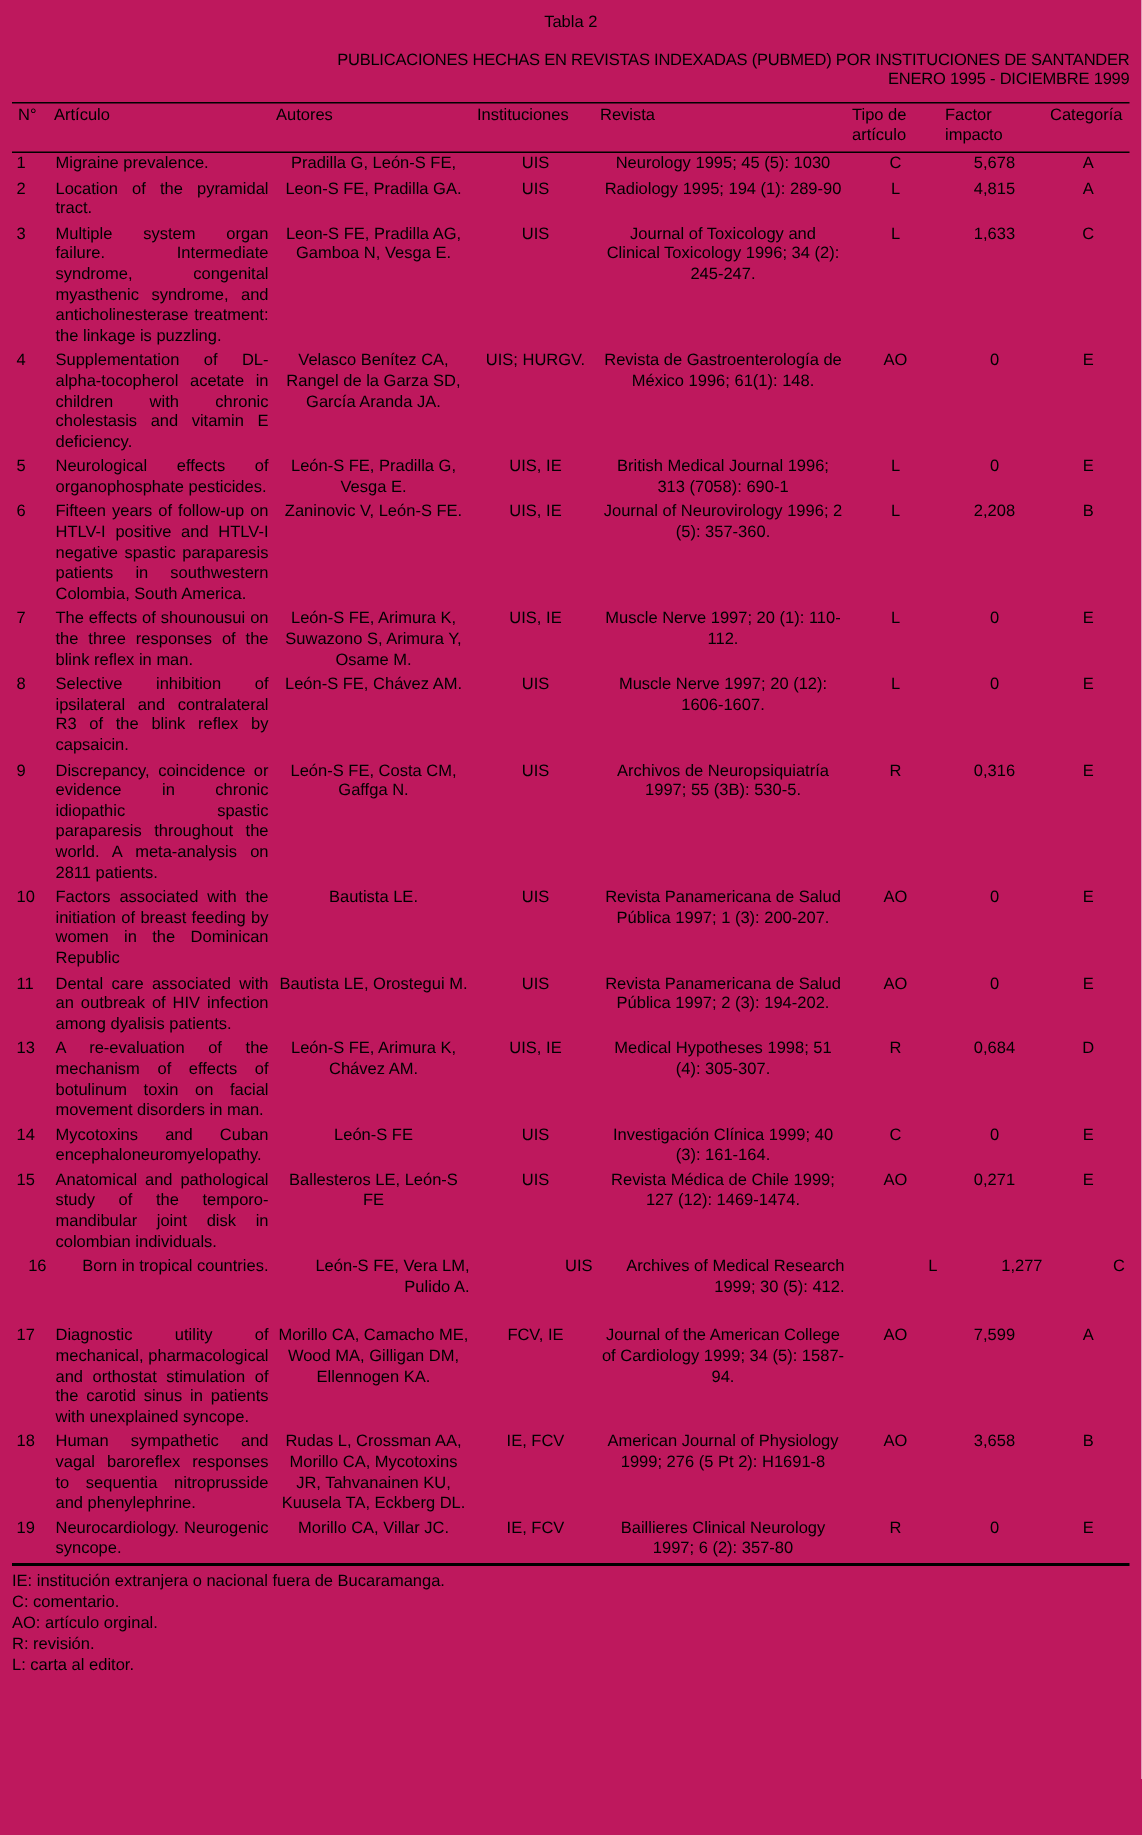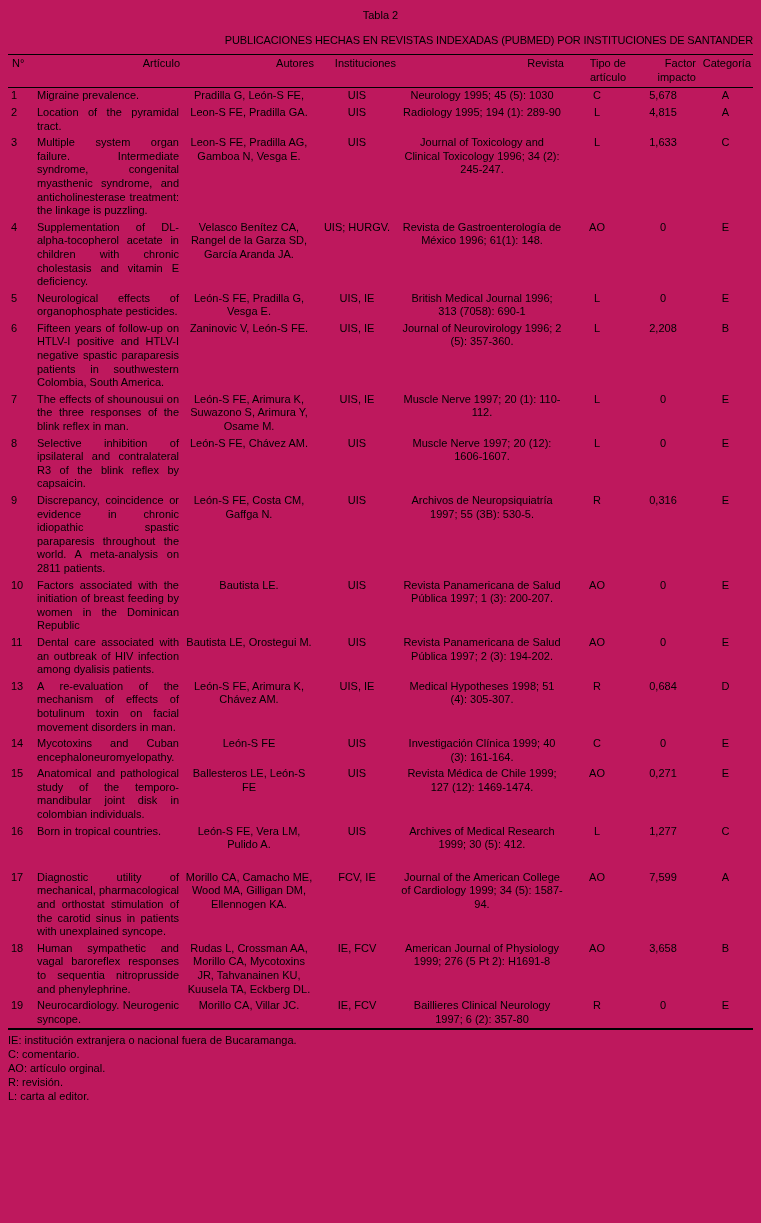--- a/index.html
+++ b/index.html
@@ -18,42 +18,43 @@
   table.pubs{
     width:745px;border-collapse:collapse;table-layout:fixed;
     margin-top:7px;
   }
   table.pubs thead tr{
     border-top:1.5px solid #000;
     border-bottom:1.5px solid #000;
   }
   table.pubs tbody{border-bottom:2px solid #000;}
   table.pubs th{
-    font-weight:normal;text-align:right;vertical-align:top;
+    font-weight:normal;text-align:left;vertical-align:top;
     padding:2px 2px 3px 2px;
   }
   table.pubs th.col-n{text-align:left;padding-left:4px;}
   table.pubs td{
     vertical-align:top;
     padding:1px 3px 2px 3px;
   }
   td.col-n{text-align:left;padding-left:4px;}
   td.col-articulo{text-align:justify;}
   td.col-autores,td.col-instituciones,td.col-revista,
   td.col-tipo,td.col-factor,td.col-categoria{text-align:center;}
-  tr.gap-after td{padding-bottom:18px;}
+  tr.gap-after td{padding-bottom:18px;text-align:right;}
   .footnotes{margin-top:3px;}
   .footnote-line{line-height:14px;}
 </style>
 </head>
 <body>
 
 <div class="page">
   <div class="title">Tabla 2</div>
   <div class="subtitle">PUBLICACIONES HECHAS EN REVISTAS INDEXADAS (PUBMED) POR INSTITUCIONES DE SANTANDER</div>
+  <div class="subtitle">ENERO 1995 - DICIEMBRE 1999</div>
 
   <table class="pubs">
     <colgroup>
       <col style="width:26px">
       <col style="width:148px">
       <col style="width:134px">
       <col style="width:82px">
       <col style="width:168px">
       <col style="width:62px">
       <col style="width:70px">

